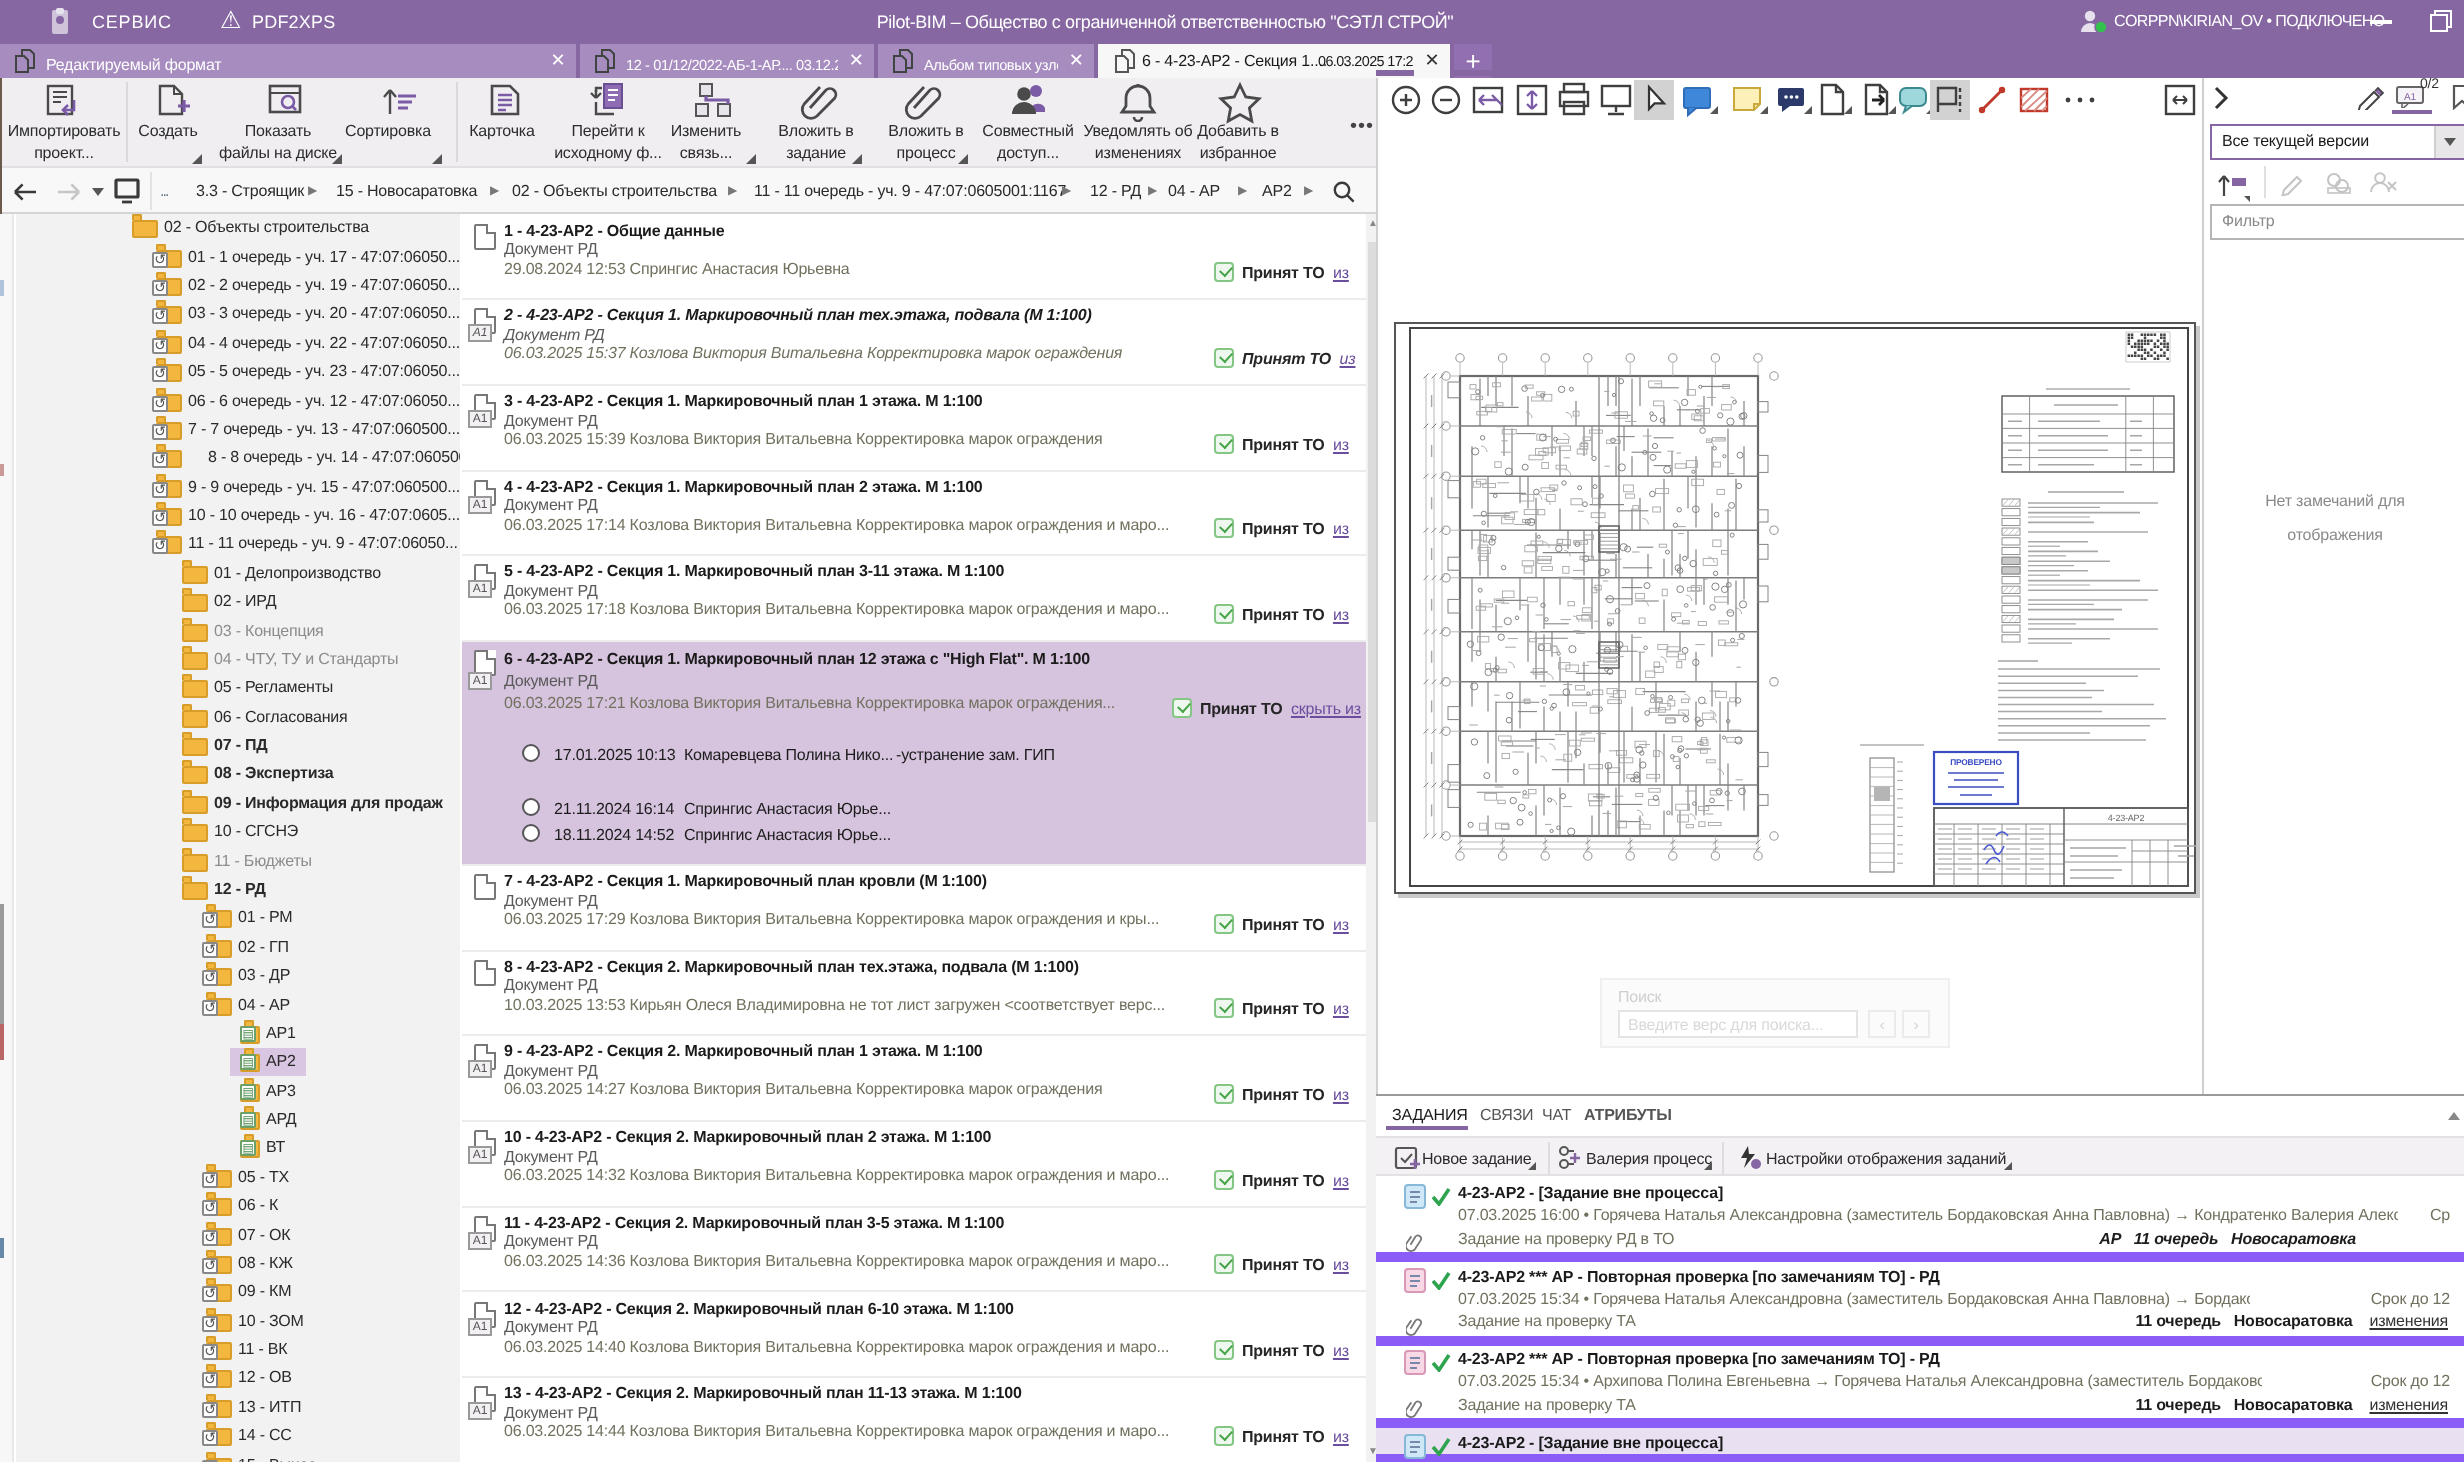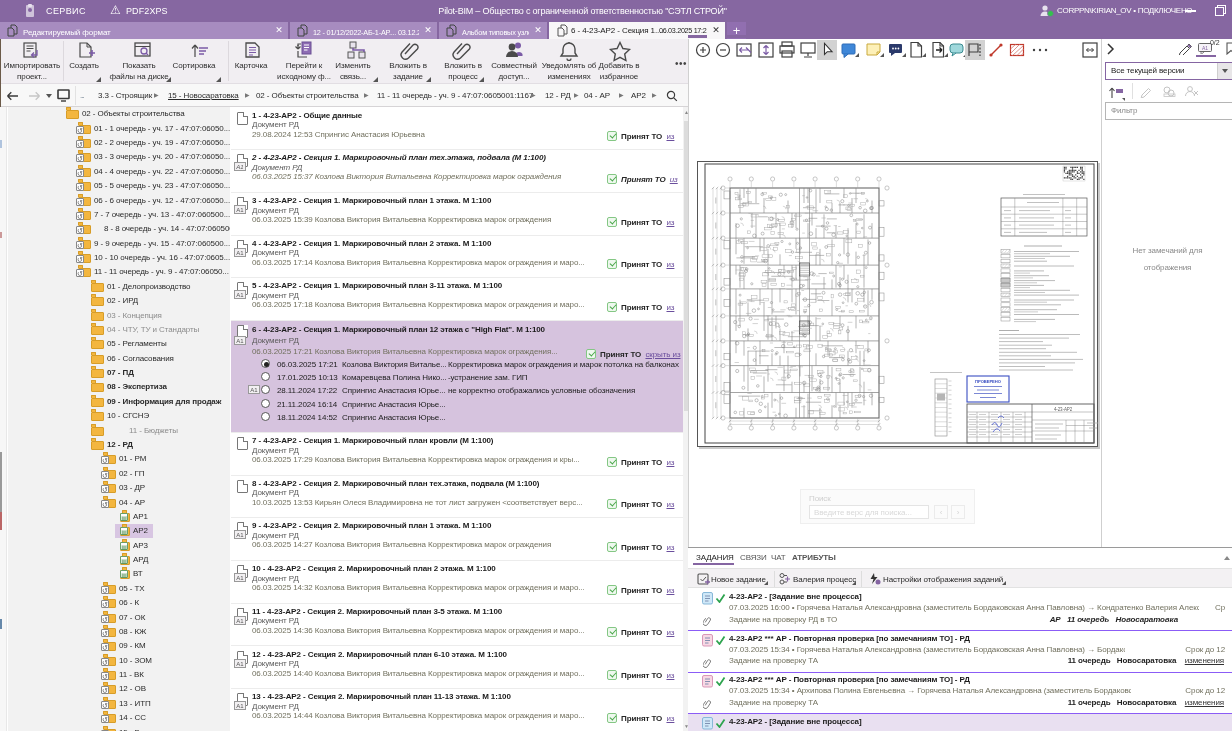--- a/index.html
+++ b/index.html
@@ -78,21 +78,21 @@
 #remarks .combo { position:absolute; left:3px; top:23px; width:128px; height:18px; border:1px solid #8565a2; background:#fff; line-height:16px; padding-left:5px; color:#1a1a1a; }
 #remarks .combo .dbtn { position:absolute; right:0; top:0; width:15px; height:16px; background:#e8e6e8; border-left:1px solid #cfcfcf; }
 #remarks .filter { position:absolute; left:3px; top:63px; width:128px; height:18px; border:1px solid #b5b5b5; line-height:16px; padding-left:5px; color:#8a8a8a; }
 #noremark { position:absolute; left:0px; top:203px; width:131px; text-align:center; color:#8a8a8a; line-height:17px; }
 
 
 #tasks { left:688px; top:547px; width:544px; height:184px; background:#fff; border-top:1px solid #9a9a9a; }
 .ttab { position:absolute; top:5px; font-size:8px; color:#2a2a2a; white-space:nowrap; }
 #ttoolbar { position:absolute; left:0; top:20px; width:544px; height:20px; background:#f3f1f3; border-top:1px solid #e2e2e2; border-bottom:1px solid #e2e2e2; }
 .tbtn { position:absolute; top:6px; font-size:8px; color:#2a2a2a; white-space:nowrap; }
-.task { position:absolute; left:0; width:544px; height:42px; border-bottom:1px solid #8b5cf6; }
+.task { position:absolute; left:0; width:544px; height:42px; border-bottom:5px solid #8b5cf6; }
 .task .ti { position:absolute; left:9px; top:3px; width:11px; height:12px; border-radius:2px; }
 .task .chk { position:absolute; left:26px; top:4px; width:10px; height:9px; }
 .task .tt { position:absolute; left:41px; top:3px; font-weight:bold; white-space:nowrap; }
 .task .l2 { position:absolute; left:41px; top:14px; width:460px; overflow:hidden; color:#72715f; white-space:nowrap; }
 .task .l3 { position:absolute; left:41px; top:25.5px; color:#72715f; white-space:nowrap; }
 .task .clip { position:absolute; left:10px; top:28px; color:#666; font-size:10px; }
 .task .r3 { position:absolute; top:25.5px; right:10px; white-space:nowrap; color:#1d1d1d; font-weight:bold; }
 .task .r2 { position:absolute; top:14px; right:7px; color:#72715f; }
 </style>
 </head>
@@ -233,21 +233,21 @@
     </svg>
   <div style="position:absolute;left:46px;top:10px;width:0;height:0;border-left:3.5px solid transparent;border-right:3.5px solid transparent;border-top:4px solid #555;"></div>
   <svg style="position:absolute;left:57px;top:5px;" width="13" height="13" viewBox="0 0 13 13">
       <rect x="1" y="1" width="11" height="8.5" rx="0.5" fill="none" stroke="#3a3a3a" stroke-width="1.6"></rect>
       <path d="M4 12 h5" stroke="#3a3a3a" stroke-width="1.4"></path>
     </svg>
   <div style="position:absolute;left:75px;top:2px;width:1px;height:19px;background:#e2e2e2;"></div>
   <span style="left:80px;color:#6a7a8a;letter-spacing:-1px;">...</span>
   <span style="left:98px;">3.3 - Строящик</span>
     <span class="carrow" style="left:154px;">▶</span>
-  <span style="left:168px;text-decoration:underline;">15 - Новосаратовка</span>
+  <span style="left:168px;">15 - Новосаратовка</span>
     <span class="carrow" style="left:245px;">▶</span>
   <span style="left:256px;">02 - Объекты строительства</span>
     <span class="carrow" style="left:364px;">▶</span>
   <span style="left:377px;">11 - 11 очередь - уч. 9 - 47:07:0605001:1167</span>
     <span class="carrow" style="left:531px;">▶</span>
   <span style="left:545px;">12 - РД</span>
     <span class="carrow" style="left:574px;">▶</span>
   <span style="left:584px;">04 - АР</span>
     <span class="carrow" style="left:619px;">▶</span>
   <span style="left:631px;">АР2</span>
@@ -383,21 +383,21 @@
     <div class="trow" style="left:99px;top:287.8px;"><b>09 - Информация для продаж</b></div>
   <div class="fold" style="left:83px;top:303.2px;">
       <div class="tabp"></div>
       <div class="back"></div>
     </div>
     <div class="trow" style="left:99px;top:302.2px;">10 - СГСНЭ</div>
   <div class="fold" style="left:83px;top:317.6px;">
       <div class="tabp"></div>
       <div class="back"></div>
     </div>
-    <div class="trow" style="left:99px;top:316.6px;margin-left:22px;"><span style="color:#8c8c8c">11 - Бюджеты</span></div>
+    <div class="trow" style="left:99px;top:316.6px;"><span style="color:#8c8c8c">11 - Бюджеты</span></div>
   <div class="fold" style="left:83px;top:331.9px;">
       <div class="tabp"></div>
       <div class="back"></div>
     </div>
     <div class="trow" style="left:99px;top:330.9px;"><b>12 - РД</b></div>
   <div class="fold" style="left:95px;top:346.3px;">
       <div class="tabp"></div>
       <div class="back"></div>
       <div class="lk">↺</div>
     </div>
@@ -559,23 +559,21 @@
       <div class="dmeta">06.03.2025 17:18 Козлова Виктория Витальевна Корректировка марок ограждения и маро...</div>
       <div class="accept" style="left:376px;top:21.5px;"><span class="cb"></span><b>Принят ТО</b>&nbsp;&nbsp;<span class="lnk">из</span></div>
     </div>
   <div class="drow sel" style="top:214.1px;height:111.9px;">
       <div class="dico" style="top:4px;"></div>
       <div class="dtitle" style="top:4px;">6 - 4-23-АР2 - Секция 1. Маркировочный план 12 этажа с "High Flat". М 1:100</div>
       <div class="a1badge" style="top:15px;">A1</div>
       <div class="dtype" style="top:15px;">Документ РД</div>
       <div class="dmeta" style="top:26px;">06.03.2025 17:21 Козлова Виктория Витальевна Корректировка марок ограждения...</div>
       <div class="accept" style="left:355px;top:26px;"><span class="cb"></span><b>Принят ТО</b>&nbsp;&nbsp;<span class="lnk">скрыть из</span></div>
-      <div class="vrow" style="top:36.9px;"><span class="rad on"></span><span class="vdate">06.03.2025 17:21</span><span class="vname">Козлова Виктория Виталье...</span><span>Корректировка марок ограждения и марок потолка на балконах</span></div>
       <div class="vrow" style="top:50.1px;"><span class="rad"></span><span class="vdate">17.01.2025 10:13</span><span class="vname">Комаревцева Полина Нико...</span><span>-устранение зам. ГИП</span></div>
-      <div class="vrow" style="top:63.3px;"><div class="a1badge" style="left:-13px;top:1px;">A1</div><span class="rad"></span><span class="vdate">28.11.2024 17:22</span><span class="vname">Спрингис Анастасия Юрье...</span><span>не корректно отображались условные обозначения</span></div>
       <div class="vrow" style="top:76.5px;"><span class="rad"></span><span class="vdate">21.11.2024 16:14</span><span class="vname">Спрингис Анастасия Юрье...</span><span></span></div>
       <div class="vrow" style="top:89.7px;"><span class="rad"></span><span class="vdate">18.11.2024 14:52</span><span class="vname">Спрингис Анастасия Юрье...</span><span></span></div>
     </div>
   <div class="drow" style="top:326.0px;height:42.7px;">
       <div class="dico"></div>
       <div class="dtitle">7 - 4-23-АР2 - Секция 1. Маркировочный план кровли (М 1:100)</div>
       <div class="dtype">Документ РД</div>
       <div class="dmeta">06.03.2025 17:29 Козлова Виктория Витальевна Корректировка марок ограждения и кры...</div>
       <div class="accept" style="left:376px;top:21.5px;"><span class="cb"></span><b>Принят ТО</b>&nbsp;&nbsp;<span class="lnk">из</span></div>
     </div>

